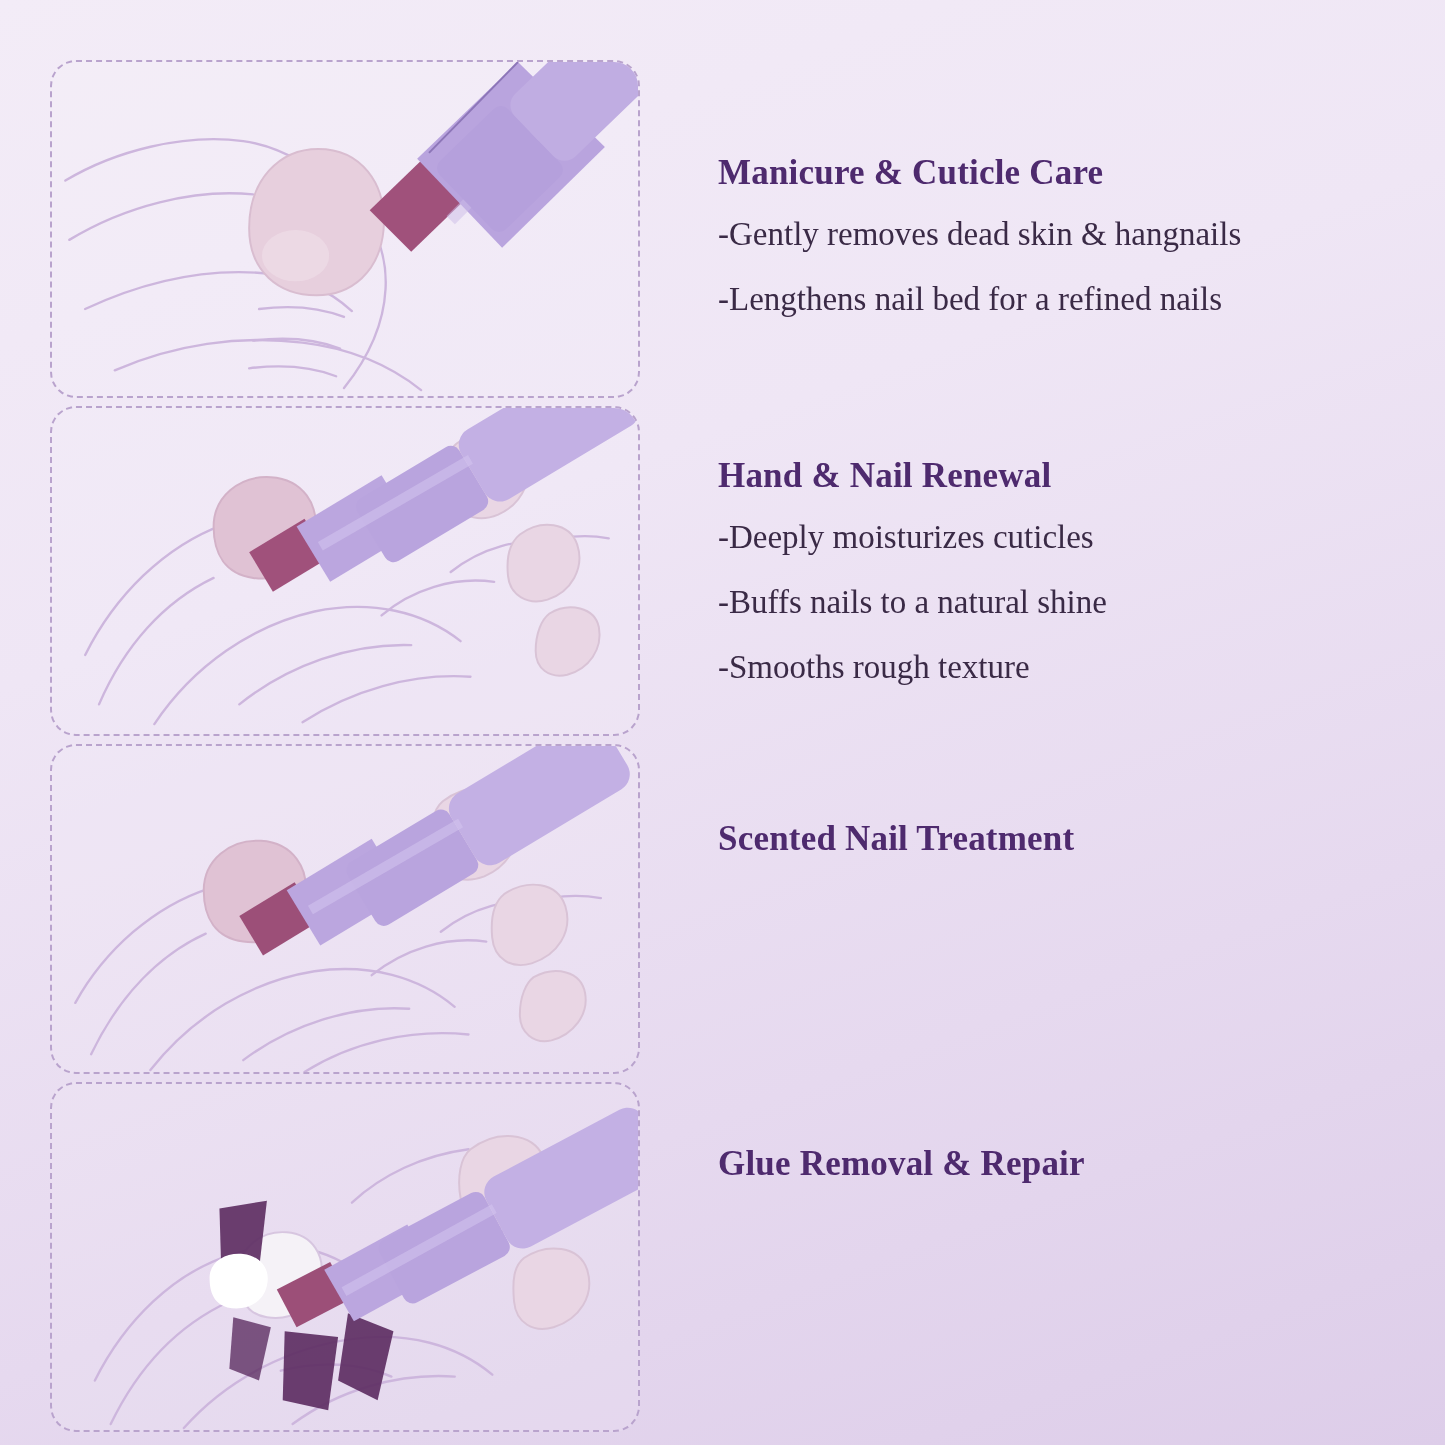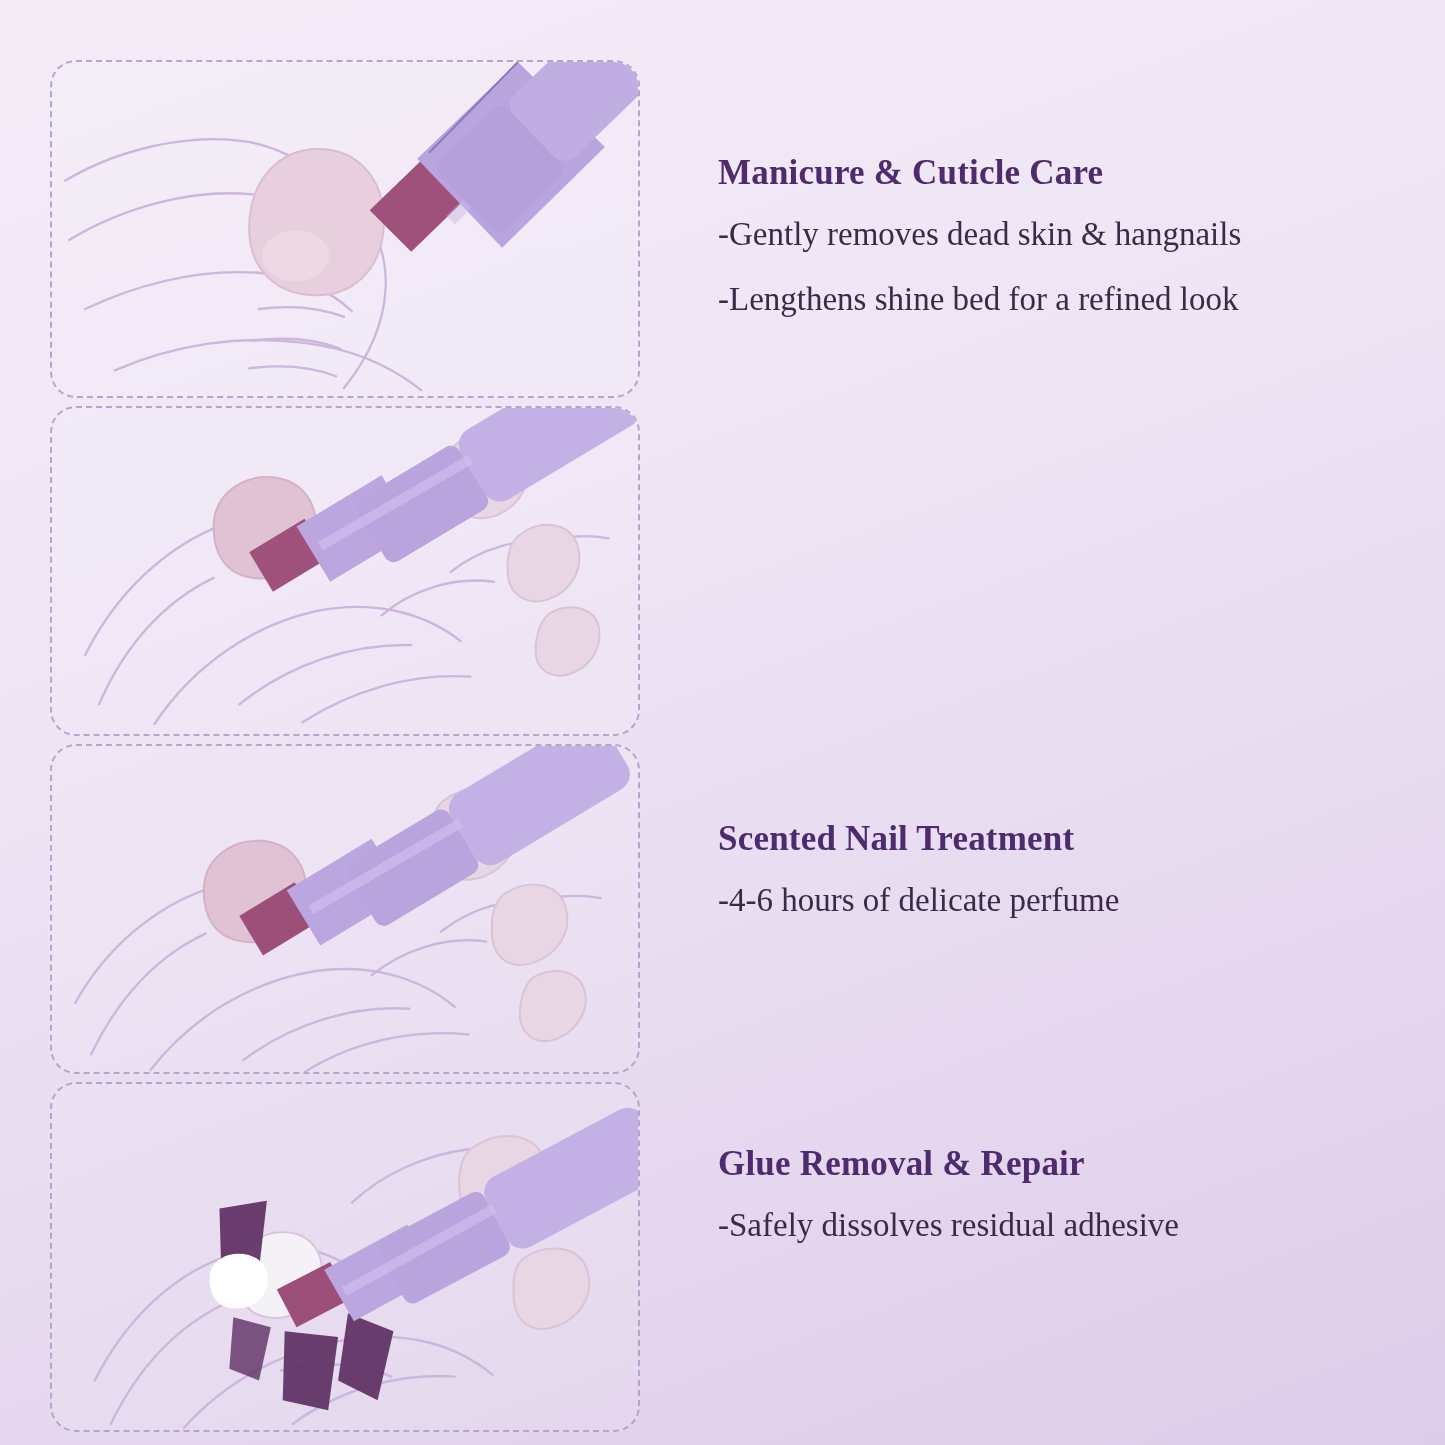--- a/index.html
+++ b/index.html
@@ -216,28 +216,32 @@
         </g>
       </svg>
     </div>
   </div>
 
   <div class="features">
 
     <div class="feature f1">
       <h2>Manicure &amp; Cuticle Care</h2>
       <p>-Gently removes dead skin &amp; hangnails</p>
-      <p>-Lengthens shine bed for a refined look</p>
-    </div>
-
+      <p>-Lengthens nail bed for a refined nails</p>
+    </div>
+
+    <div class="feature f2">
+      <h2>Hand &amp; Nail Renewal</h2>
+      <p>-Deeply moisturizes cuticles</p>
+      <p>-Buffs nails to a natural shine</p>
+      <p>-Smooths rough texture</p>
+    </div>
 
     <div class="feature f3">
       <h2>Scented Nail Treatment</h2>
-      <p>-4-6 hours of delicate perfume</p>
     </div>
 
     <div class="feature f4">
       <h2>Glue Removal &amp; Repair</h2>
-      <p>-Safely dissolves residual adhesive</p>
     </div>
 
   </div>
 </div>
 
 </body></html>

